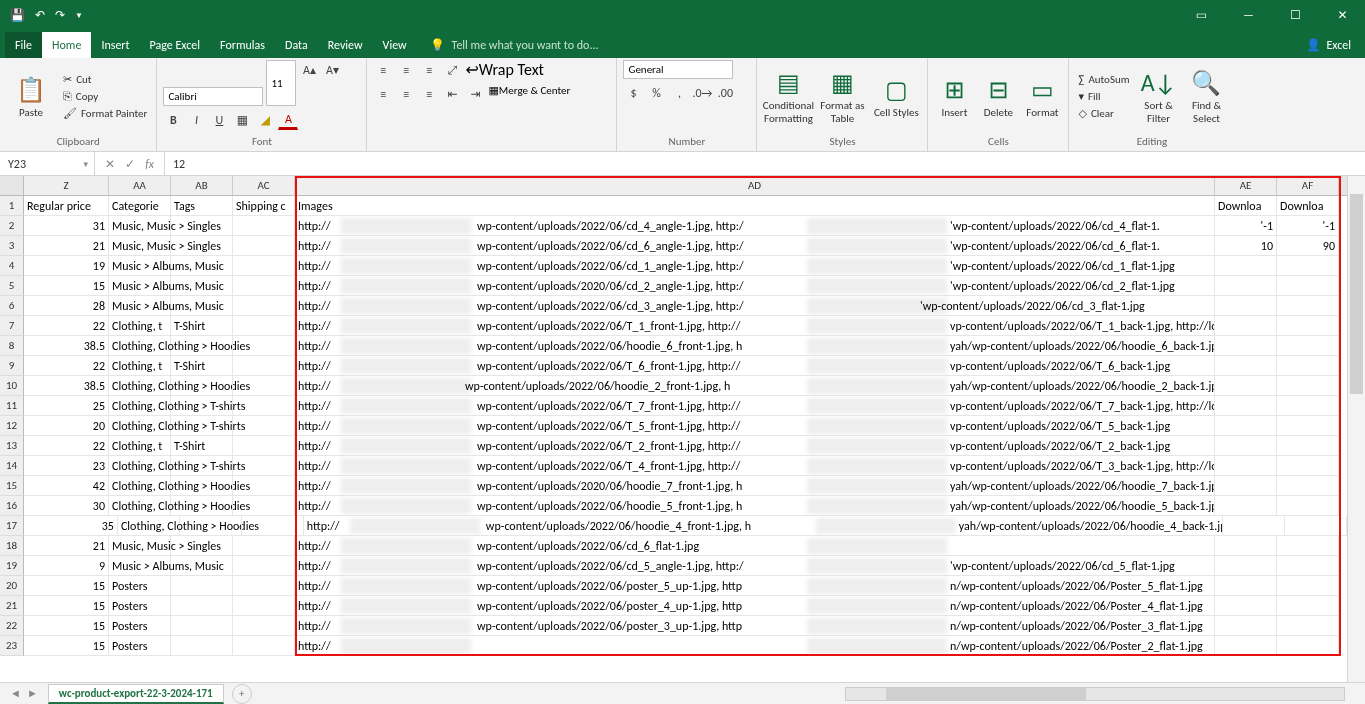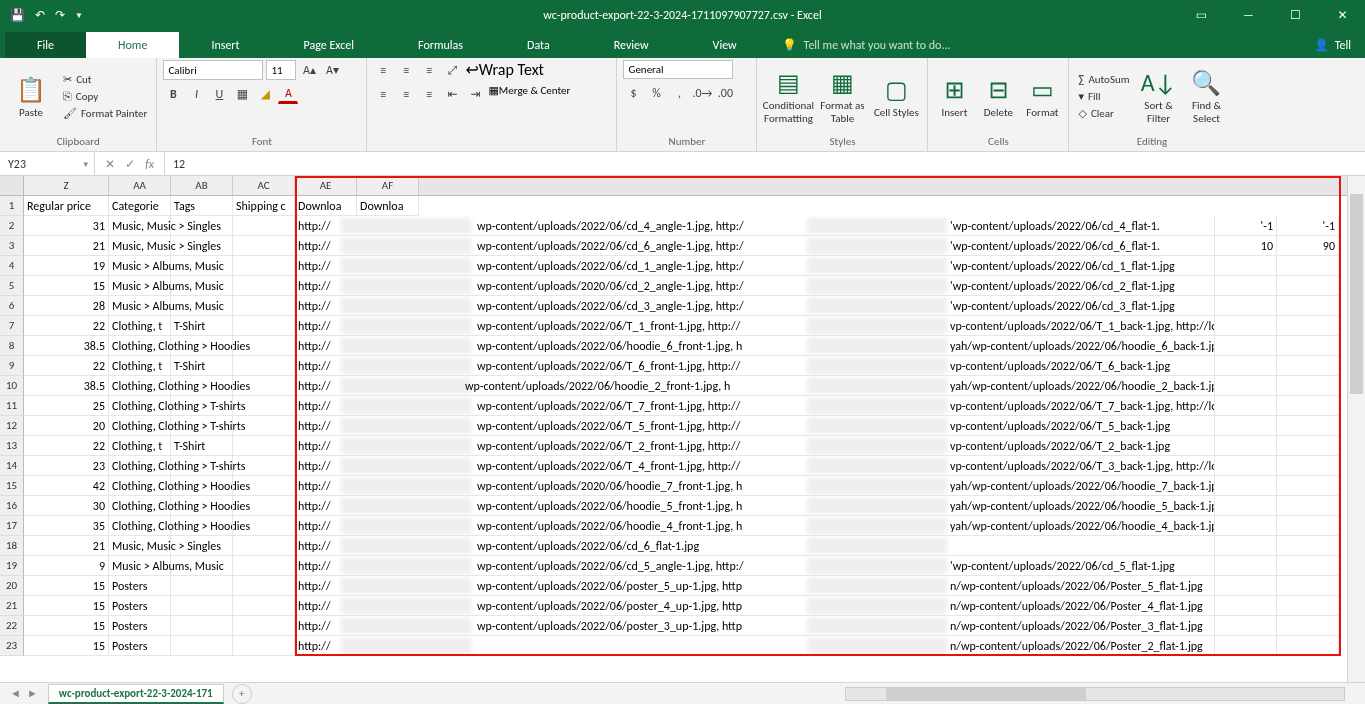--- a/index.html
+++ b/index.html
@@ -8,37 +8,37 @@
 
 .titlebar { height: 30px; background: #0f6b3a; display: flex; align-items: center; color: #fff; font-size: 12px; position: relative; }
 .titlebar .qat { display: flex; align-items: center; gap: 10px; padding-left: 10px; }
 .titlebar .qat span { color: #fff; }
 .titlebar .title { position: absolute; left: 50%; transform: translateX(-50%); font-size: 12px; }
 .titlebar .winctrl { margin-left: auto; display: flex; align-items: center; gap: 2px; }
 .titlebar .winctrl div { width: 45px; height: 30px; display: flex; align-items: center; justify-content: center; cursor: pointer; }
 
 
 .tabs { height: 28px; background: #0f6b3a; display: flex; align-items: flex-end; color: #fff; font-size: 12px; padding-left: 5px; }
-.tabs .tab { padding: 6px 32px; cursor: pointer; }
+.tabs .tab { padding: 6px 10px; cursor: pointer; }
 .tabs .tab.file { background: #0c552e; }
 .tabs .tab.active { background: #fff; color: #217346; }
 .tabs .tell { padding: 6px 14px; color: #c7e0cf; display: flex; align-items: center; gap: 6px; }
 .tabs .share { margin-left: auto; padding: 6px 14px; display: flex; align-items: center; gap: 5px; }
 
 
 .ribbon { height: 94px; background: #f3f3f3; border-bottom: 1px solid #d4d4d4; display: flex; }
 .group { border-right: 1px solid #d4d4d4; padding: 2px 6px 0 6px; display: flex; flex-direction: column; justify-content: space-between; position: relative; }
 .group .label { font-size: 11px; color: #666; text-align: center; padding: 2px 0 3px 0; }
 .group .content { flex: 1; display: flex; align-items: center; gap: 4px; }
 .bigbtn { display: flex; flex-direction: column; align-items: center; justify-content: center; width: 50px; font-size: 11px; color: #333; gap: 2px; cursor: pointer; }
 .bigbtn .ico { font-size: 24px; color: #0f6b3a; }
 .stack { display: flex; flex-direction: column; gap: 2px; font-size: 11px; color: #333; }
 .stack .row { display: flex; align-items: center; gap: 4px; cursor: pointer; padding: 1px 3px; }
 .fontbox, .sizebox { border: 1px solid #c0c0c0; background: #fff; font-size: 11px; padding: 2px 4px; }
-.fontbox { width: 100px; }
+.fontbox { width: 100px; margin-top: 27px; }
 .sizebox { width: 30px; }
 .icorow { display: flex; gap: 3px; }
 .icobtn { width: 20px; height: 20px; display: flex; align-items: center; justify-content: center; font-size: 12px; color: #444; cursor: pointer; border: 1px solid transparent; }
 .genbox { border: 1px solid #c0c0c0; background: #fff; font-size: 11px; padding: 2px 4px; width: 110px; }
 
 
 .formulabar { height: 24px; background: #fff; border-bottom: 1px solid #d4d4d4; display: flex; align-items: center; font-size: 12px; }
 .namebox { width: 95px; border-right: 1px solid #d4d4d4; padding: 0 8px; color: #333; height: 100%; display: flex; align-items: center; position: relative; }
 .namebox::after { content: "▾"; position: absolute; right: 6px; font-size: 9px; color: #888; }
 .fxarea { display: flex; align-items: center; gap: 10px; padding: 0 10px; color: #888; border-right: 1px solid #d4d4d4; height: 100%; }
@@ -75,21 +75,20 @@
 </head>
 <body>
 
 <div class="titlebar">
   <div class="qat">
     <span>💾</span>
     <span>↶</span>
     <span>↷</span>
     <span style="font-size:8px">▼</span>
   </div>
-  <div class="title">wc-product-export-22-3-2024-1711097907727.csv - Excel</div>
   <div class="winctrl">
     <div>▭</div>
     <div>—</div>
     <div>☐</div>
     <div>✕</div>
   </div>
 </div>
 
 <div class="tabs">
   <div class="tab file">File</div>
@@ -99,21 +98,21 @@
   <div class="tab">Formulas</div>
   <div class="tab">Data</div>
   <div class="tab">Review</div>
   <div class="tab">View</div>
   <div class="tell">
       <span>💡</span>
       <span>Tell me what you want to do...</span>
     </div>
   <div class="share">
       <span>👤</span>
-      <span>Tell</span>
+      <span>Excel</span>
     </div>
 </div>
 
 <div class="ribbon">
   <div class="group">
     <div class="content">
       <div class="bigbtn">
           <span class="ico">📋</span>
           <span>Paste</span>
         </div>
@@ -270,30 +269,32 @@
   <div class="fxval">12</div>
 </div>
 
 <div class="gridwrap">
   <div class="colheaders" id="colheaders">
     <div class="corner"></div>
   <div class="ch" style="width: 85px;">Z</div>
       <div class="ch" style="width: 62px;">AA</div>
       <div class="ch" style="width: 62px;">AB</div>
       <div class="ch" style="width: 62px;">AC</div>
+      <div class="ch" style="width: 920px;">AD</div>
       <div class="ch" style="width: 62px;">AE</div>
       <div class="ch" style="width: 62px;">AF</div>
     </div>
   <div class="rows" id="rows">
       <div class="r">
         <div class="rh">1</div>
         <div class="c" style="width: 85px;">Regular price</div>
         <div class="c" style="width: 62px;">Categorie</div>
         <div class="c" style="width: 62px;">Tags</div>
         <div class="c" style="width: 62px;">Shipping c</div>
+        <div class="c" style="width: 920px;">Images</div>
         <div class="c" style="width: 62px;">Downloa</div>
         <div class="c" style="width: 62px;">Downloa</div>
       </div>
       <div class="r">
         <div class="rh">2</div>
         <div class="c num" style="width: 85px;">31</div>
         <div class="c" style="width: 62px; overflow: visible;">Music, Music &gt; Singles</div>
         <div class="c" style="width: 62px;"></div>
         <div class="c" style="width: 62px;"></div>
         <div class="c" style="width: 920px; position: relative;">
@@ -358,21 +359,21 @@
         <div class="rh">6</div>
         <div class="c num" style="width: 85px;">28</div>
         <div class="c" style="width: 62px; overflow: visible;">Music &gt; Albums, Music</div>
         <div class="c" style="width: 62px;"></div>
         <div class="c" style="width: 62px;"></div>
         <div class="c" style="width: 920px; position: relative;">
           <span style="position: absolute; left: 3px;">http://</span>
           <div class="blur" style="left: 46px; top: 2px; width: 130px; height: 16px;"></div>
           <span style="position: absolute; left: 182px;">wp-content/uploads/2022/06/cd_3_angle-1.jpg, http:/</span>
           <div class="blur" style="left: 512px; top: 2px; width: 140px; height: 16px;"></div>
-          <span style="position: absolute; left: 655px;">'wp-content/uploads/2022/06/cd_3_flat-1.jpg</span>
+          <span style="position: absolute; left: 625px;">'wp-content/uploads/2022/06/cd_3_flat-1.jpg</span>
         </div>
         <div class="c num" style="width: 62px;"></div>
         <div class="c num" style="width: 62px;"></div>
       </div>
       <div class="r">
         <div class="rh">7</div>
         <div class="c num" style="width: 85px;">22</div>
         <div class="c" style="width: 62px; overflow: visible;">Clothing, t</div>
         <div class="c" style="width: 62px;">T-Shirt</div>
         <div class="c" style="width: 62px;"></div>
@@ -525,21 +526,21 @@
           <div class="blur" style="left: 46px; top: 2px; width: 130px; height: 16px;"></div>
           <span style="position: absolute; left: 182px;">wp-content/uploads/2022/06/hoodie_5_front-1.jpg, h</span>
           <div class="blur" style="left: 512px; top: 2px; width: 140px; height: 16px;"></div>
           <span style="position: absolute; left: 655px;">yah/wp-content/uploads/2022/06/hoodie_5_back-1.jpg</span>
         </div>
         <div class="c num" style="width: 62px;"></div>
         <div class="c num" style="width: 62px;"></div>
       </div>
       <div class="r">
         <div class="rh">17</div>
-        <div class="c num" style="width: 85px;">35</div>
+        <div class="c num" style="width: 94px;">35</div>
         <div class="c" style="width: 62px; overflow: visible;">Clothing, Clothing &gt; Hoodies</div>
         <div class="c" style="width: 62px;"></div>
         <div class="c" style="width: 62px;"></div>
         <div class="c" style="width: 920px; position: relative;">
           <span style="position: absolute; left: 3px;">http://</span>
           <div class="blur" style="left: 46px; top: 2px; width: 130px; height: 16px;"></div>
           <span style="position: absolute; left: 182px;">wp-content/uploads/2022/06/hoodie_4_front-1.jpg, h</span>
           <div class="blur" style="left: 512px; top: 2px; width: 140px; height: 16px;"></div>
           <span style="position: absolute; left: 655px;">yah/wp-content/uploads/2022/06/hoodie_4_back-1.jpg</span>
         </div>

